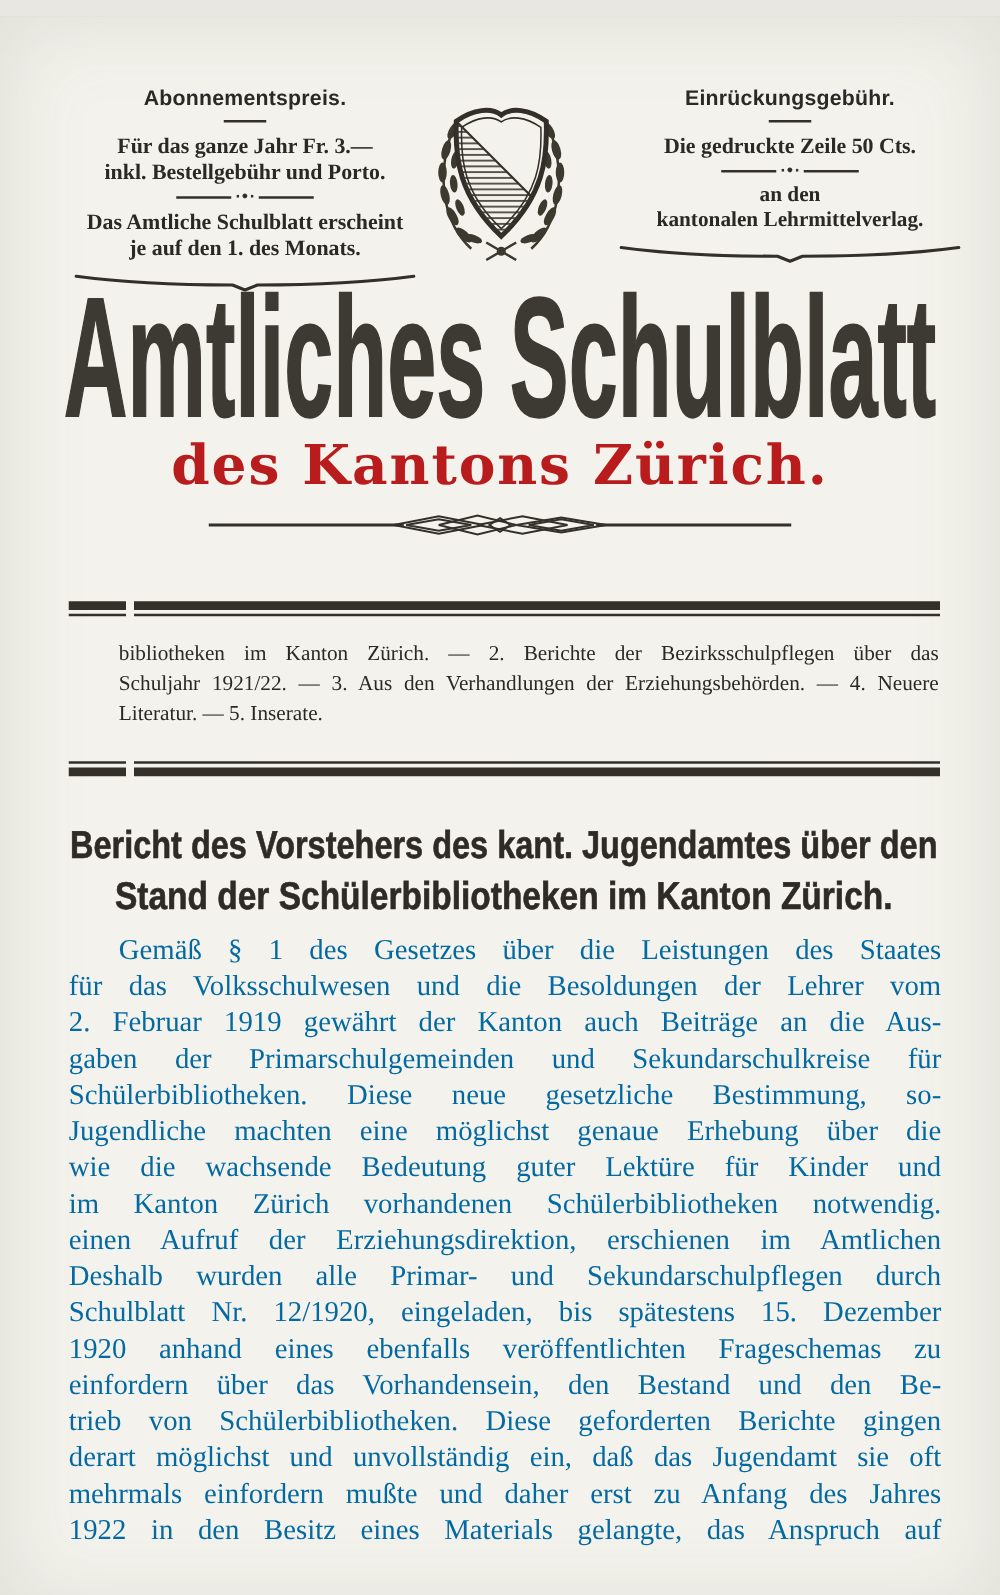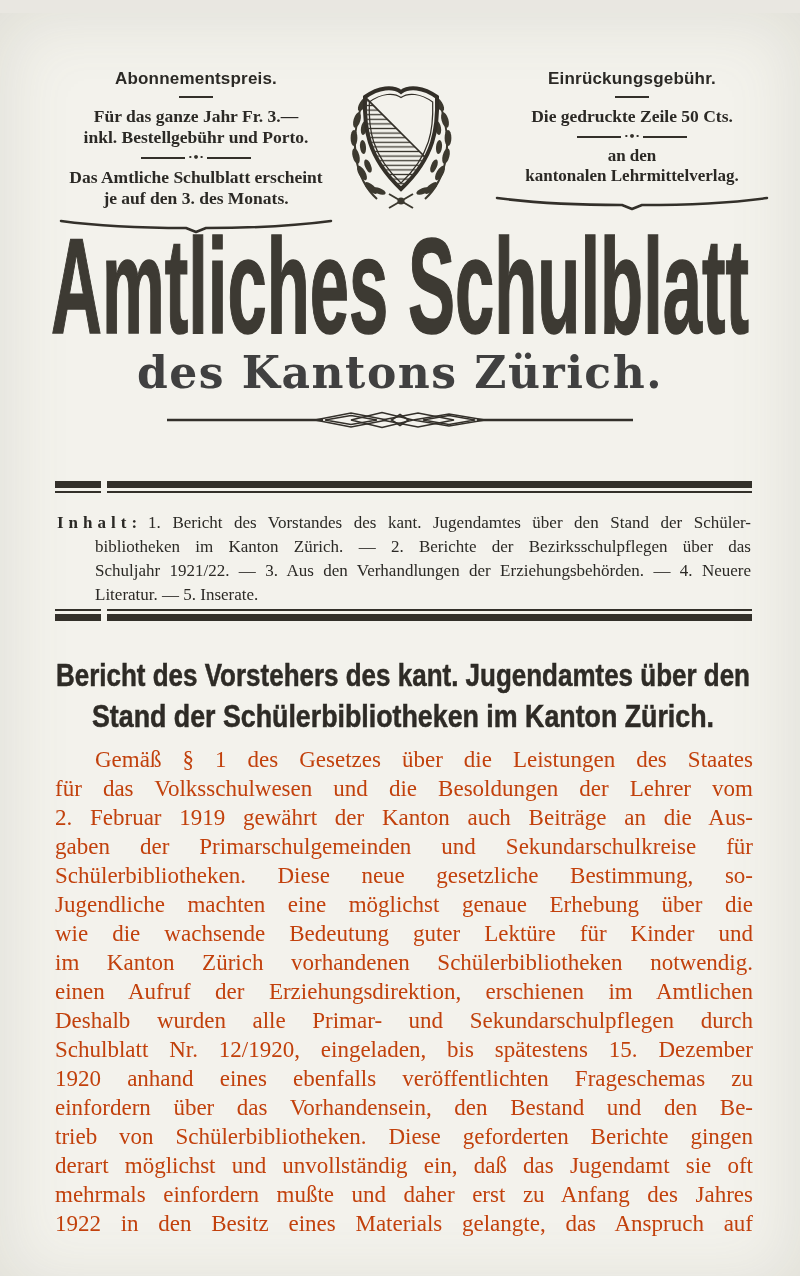--- a/index.html
+++ b/index.html
@@ -34,21 +34,21 @@
   .emblem { position:absolute; left:341px; top:58px; width:120px; height:142px; }
   
   .title-svg { position:absolute; left:50px; top:206px; }
   .title-svg text {
     font-family:"Liberation Sans", sans-serif; font-weight:bold;
     fill:#3d3a33; stroke:#3d3a33; stroke-width:1.6; font-size:136px;
   }
   .subtitle {
     position:absolute; left:0; top:334px; width:100%; text-align:center;
     font-family:"DejaVu Serif", serif; font-weight:bold;
-    font-size:44px; letter-spacing:1.5px; color:#404040;
+    font-size:44px; letter-spacing:1.5px; color:#b91c1c;
   }
   .diamond-divider { position:absolute; left:165px; top:396px; }
   .diamond-divider path, .diamond-divider line { stroke:#33302a; fill:none; }
   
   .issue-row {
     position:absolute; left:56px; top:432px; width:694px;
     display:flex; justify-content:space-between; align-items:baseline;
     font-family:"Liberation Sans", sans-serif; font-weight:bold;
     font-size:25px; letter-spacing:-.3px;
   }
@@ -73,21 +73,21 @@
   
   .article-heading { position:absolute; left:53px; top:642px; width:700px; }
   .article-heading svg { display:block; }
   .article-heading text {
     font-family:"Liberation Sans", sans-serif; font-weight:bold;
     font-size:31px; fill:#2e2b26; stroke:#2e2b26; stroke-width:.5;
   }
   .article-body {
     position:absolute; left:55px; top:732px; width:698px;
     font-family:"Liberation Serif", serif; font-size:23px; line-height:29px;
-    color:#c2410c;
+    color:#0369a1;
   }
   .body-line { text-align:justify; text-align-last:justify; }
   .body-line:first-child { padding-left:40px; }
   
   .leaf { fill:#3c392f; }
   .stem { stroke:#3c392f; stroke-width:2; fill:none; }
   .shield-outer { fill:#f3f2ec; stroke:#332f28; stroke-width:4; }
   .shield-inner { fill:none; stroke:#332f28; stroke-width:1.4; }
 </style>
 </head>
@@ -100,21 +100,21 @@
     <div class="short-rule"></div>
     <div class="mast-text">
       <div>Für das ganze Jahr Fr. 3.—</div>
       <div>inkl. Bestellgebühr und Porto.</div>
     </div>
     <div class="orn">
         <span class="orn-dot">·•·</span>
       </div>
     <div class="mast-text">
       <div>Das Amtliche Schulblatt erscheint</div>
-      <div>je auf den 3. des Monats.</div>
+      <div>je auf den 1. des Monats.</div>
     </div>
     <svg class="brace" width="282" height="18" viewBox="0 0 282 18">
       <path d="M6,4 C58,11 118,11 131,11 L141,15 L151,11 C164,11 224,11 276,4"></path>
     </svg>
   </div>
 
   <div class="emblem">
     <svg width="120" height="142" viewBox="0 0 120 142">
       <defs>
         <pattern id="hz" width="5" height="4.6" patternUnits="userSpaceOnUse">
@@ -198,23 +198,20 @@
     </g>
   </svg>
 
 
   <div class="rule-pair rule-a">
     <div class="bar-thick"></div>
     <div class="bar-thin"></div>
   </div>
 
   <div class="inhalt">
-    <div class="inhalt-line inhalt-first">
-      <span class="inhalt-label">Inhalt:</span><span>1. Bericht des Vorstandes des kant. Jugendamtes über den Stand der Schüler-</span>
-    </div>
     <div class="inhalt-rest">
         <div class="inhalt-line">bibliotheken im Kanton Zürich. — 2. Berichte der Bezirksschulpflegen über das</div>
         <div class="inhalt-line">Schuljahr 1921/22. — 3. Aus den Verhandlungen der Erziehungsbehörden. — 4. Neuere</div>
         <div class="inhalt-line">Literatur. — 5. Inserate.</div>
       </div>
   </div>
 
   <div class="rule-pair rule-b">
     <div class="bar-thin"></div>
     <div class="bar-thick"></div>

